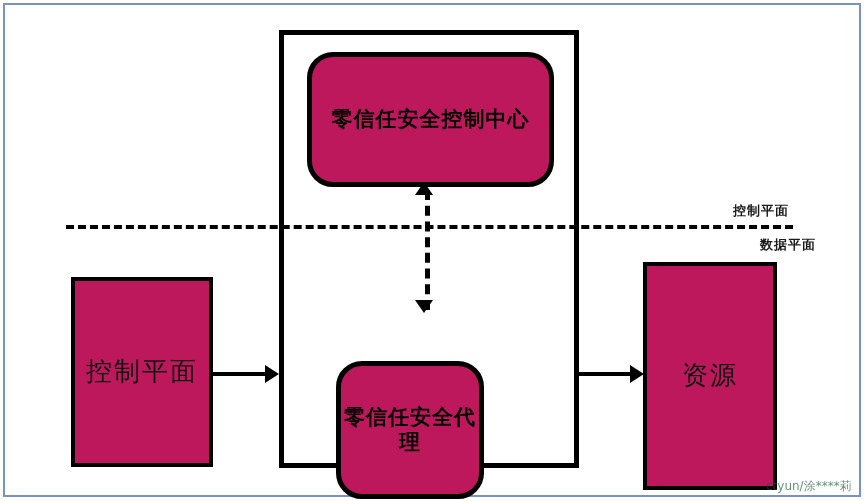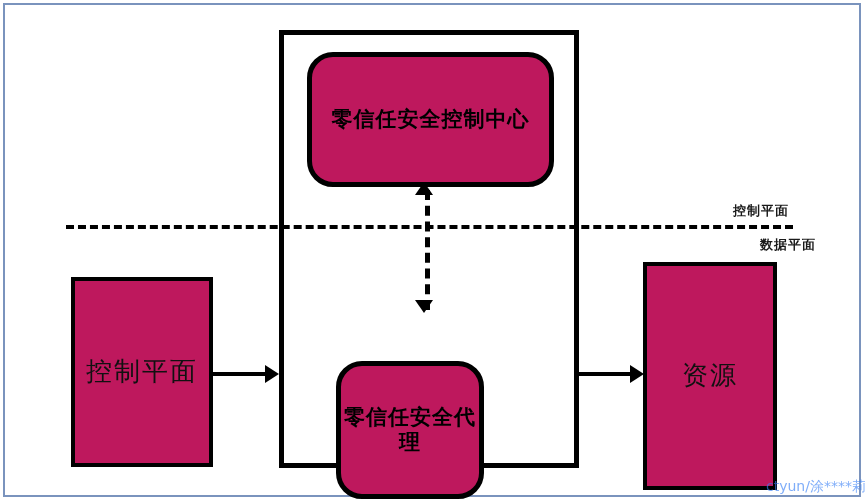--- a/index.html
+++ b/index.html
@@ -163,22 +163,22 @@
     border-left: 14px solid #000000;
   }
   #subject-arrowhead  { left: 265px; top: 365px; }
   #resource-arrowhead { left: 630px; top: 365px; }
 
   
   #watermark {
     position: absolute;
     left: 766px;
     top: 478px;
-    font-size: 14px;
-    color: #3b82f6;
+    font-size: 12px;
+    color: #14532d;
     opacity: 0.65;
     white-space: nowrap;
     letter-spacing: 0px;
   }
 </style>
 </head>
 <body>
 
 <div id="canvas">
 

